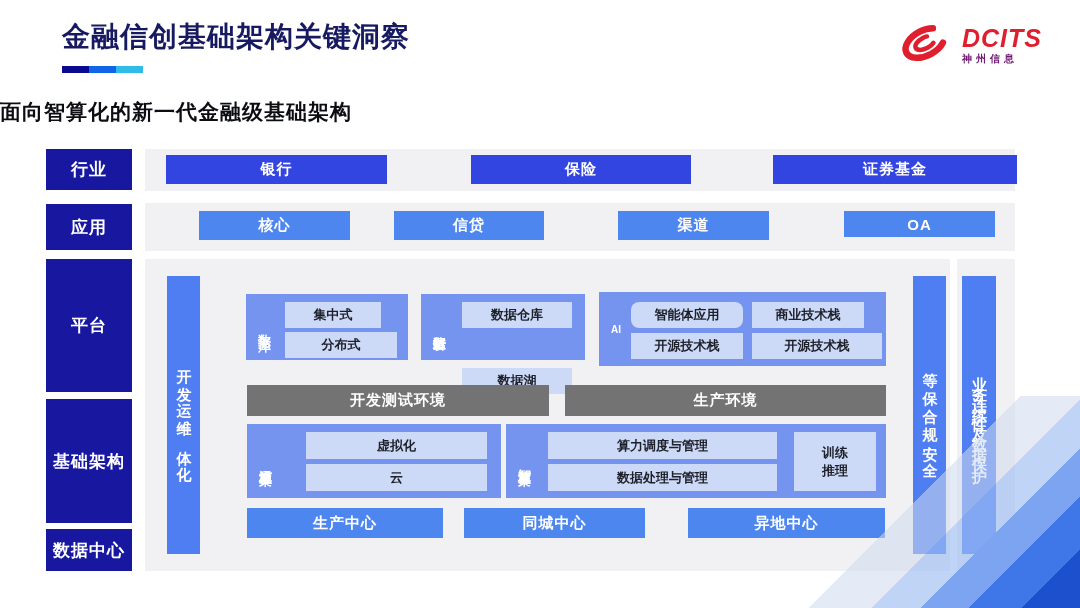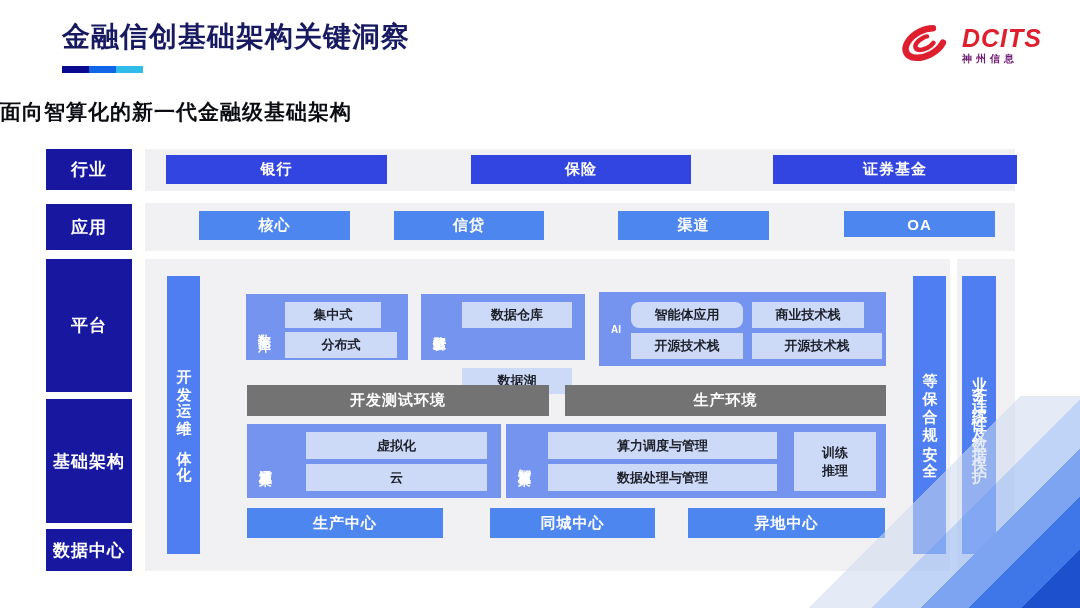--- a/index.html
+++ b/index.html
@@ -124,18 +124,18 @@
   <div class="abs group" style="left:506px;top:424px;width:380px;height:74px;"></div>
   <div class="abs glabel" style="left:512px;top:424px;width:24px;height:74px;letter-spacing:1px;">智算框架</div>
   <div class="abs chip" style="left:548px;top:432px;width:229px;height:27px;">算力调度与管理</div>
   <div class="abs chip" style="left:548px;top:464px;width:229px;height:27px;">数据处理与管理</div>
   <div class="abs chip" style="left:794px;top:432px;width:82px;height:59px;flex-direction:column;line-height:18px;">
     <span>训练</span>
     <span>推理</span>
   </div>
 
   <div class="abs btn" style="left:247px;top:508px;width:196px;height:30px;">生产中心</div>
-  <div class="abs btn" style="left:490px;top:508px;width:165px;height:30px;">同城中心</div>
+  <div class="abs btn" style="left:464px;top:508px;width:181px;height:30px;">同城中心</div>
   <div class="abs btn" style="left:688px;top:508px;width:197px;height:30px;">异地中心</div>
 
   <div class="abs corner" style="right:0;bottom:0;width:272px;height:212px;"></div>
 
 </div>
 
 </body></html>

